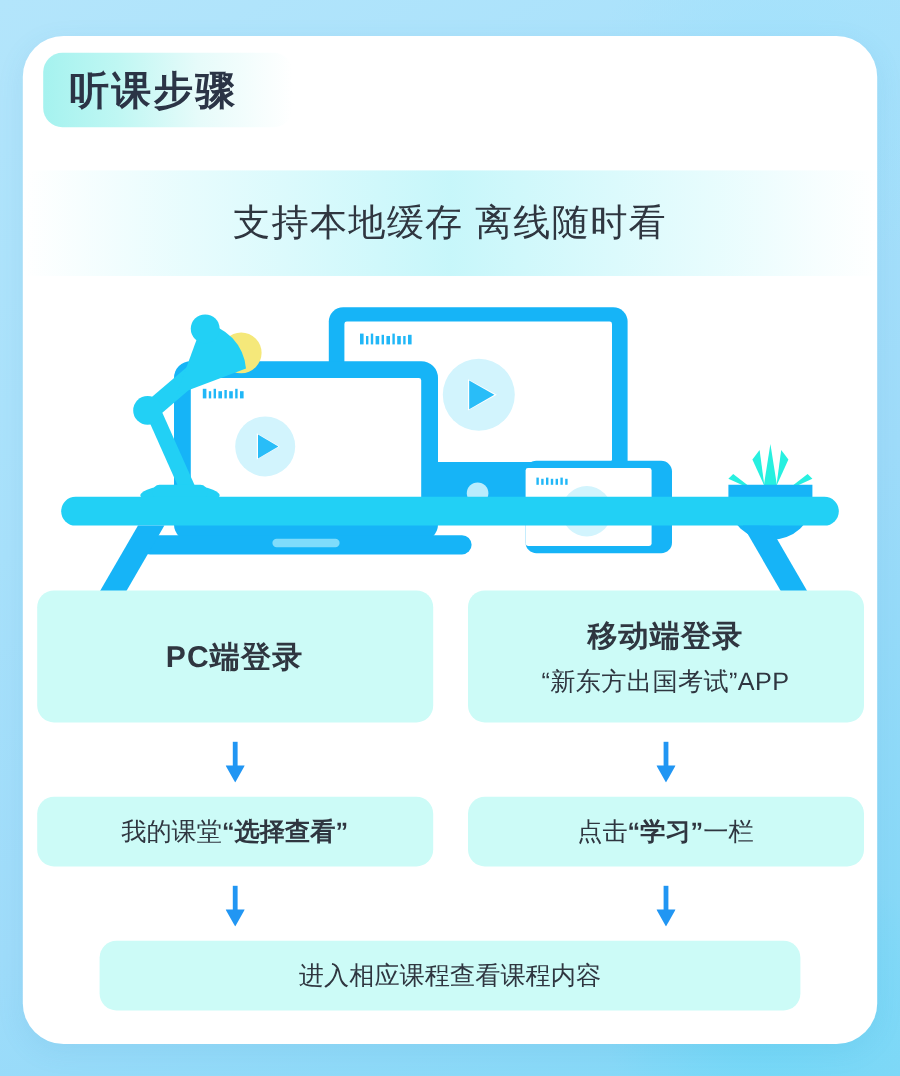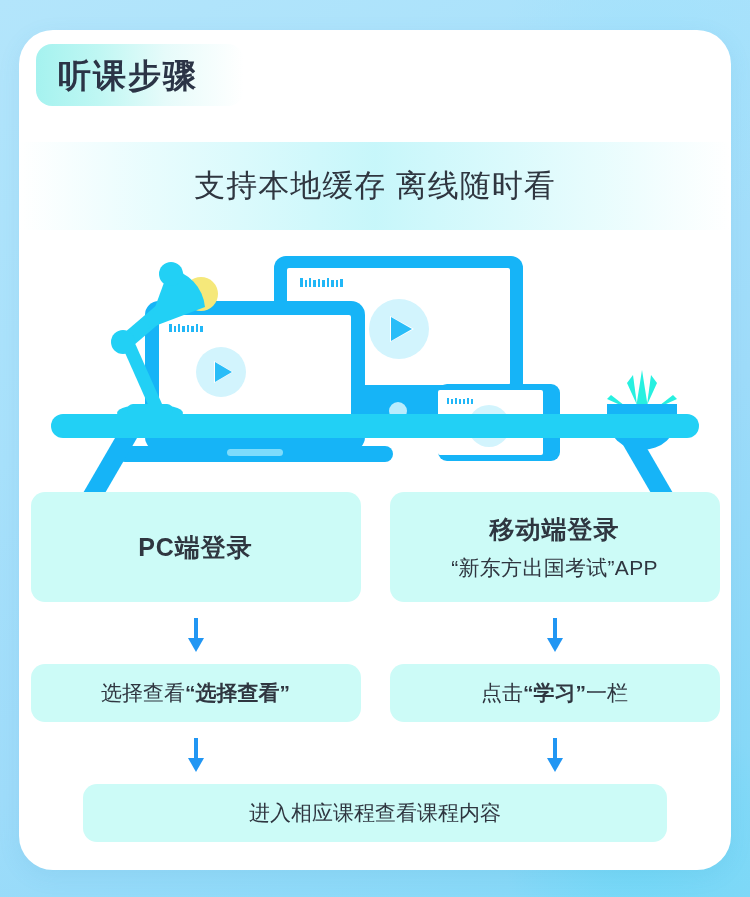--- a/index.html
+++ b/index.html
@@ -319,21 +319,21 @@
       <div class="arrow-cell">
         <svg class="arrow" width="16" height="34" viewBox="0 0 16 34">
           <rect x="6" y="0" width="4" height="22" fill="#2196f3"></rect>
           <path d="M0 20 h16 l-8 14 z" fill="#2196f3"></path>
         </svg>
       </div>
     </div>
 
     <div class="flow-row">
       <div class="mint-box box-step">
-        <span><span>选择查看</span><b>“选择查看”</b><span></span></span>
+        <span><span>我的课堂</span><b>“选择查看”</b><span></span></span>
       </div>
       <div class="mint-box box-step">
         <span><span>点击</span><b>“学习”</b><span>一栏</span></span>
       </div>
     </div>
 
     <div class="arrow-row" style="margin:16px 0 12px;">
       <div class="arrow-cell">
         <svg class="arrow" width="16" height="34" viewBox="0 0 16 34">
           <rect x="6" y="0" width="4" height="22" fill="#2196f3"></rect>

